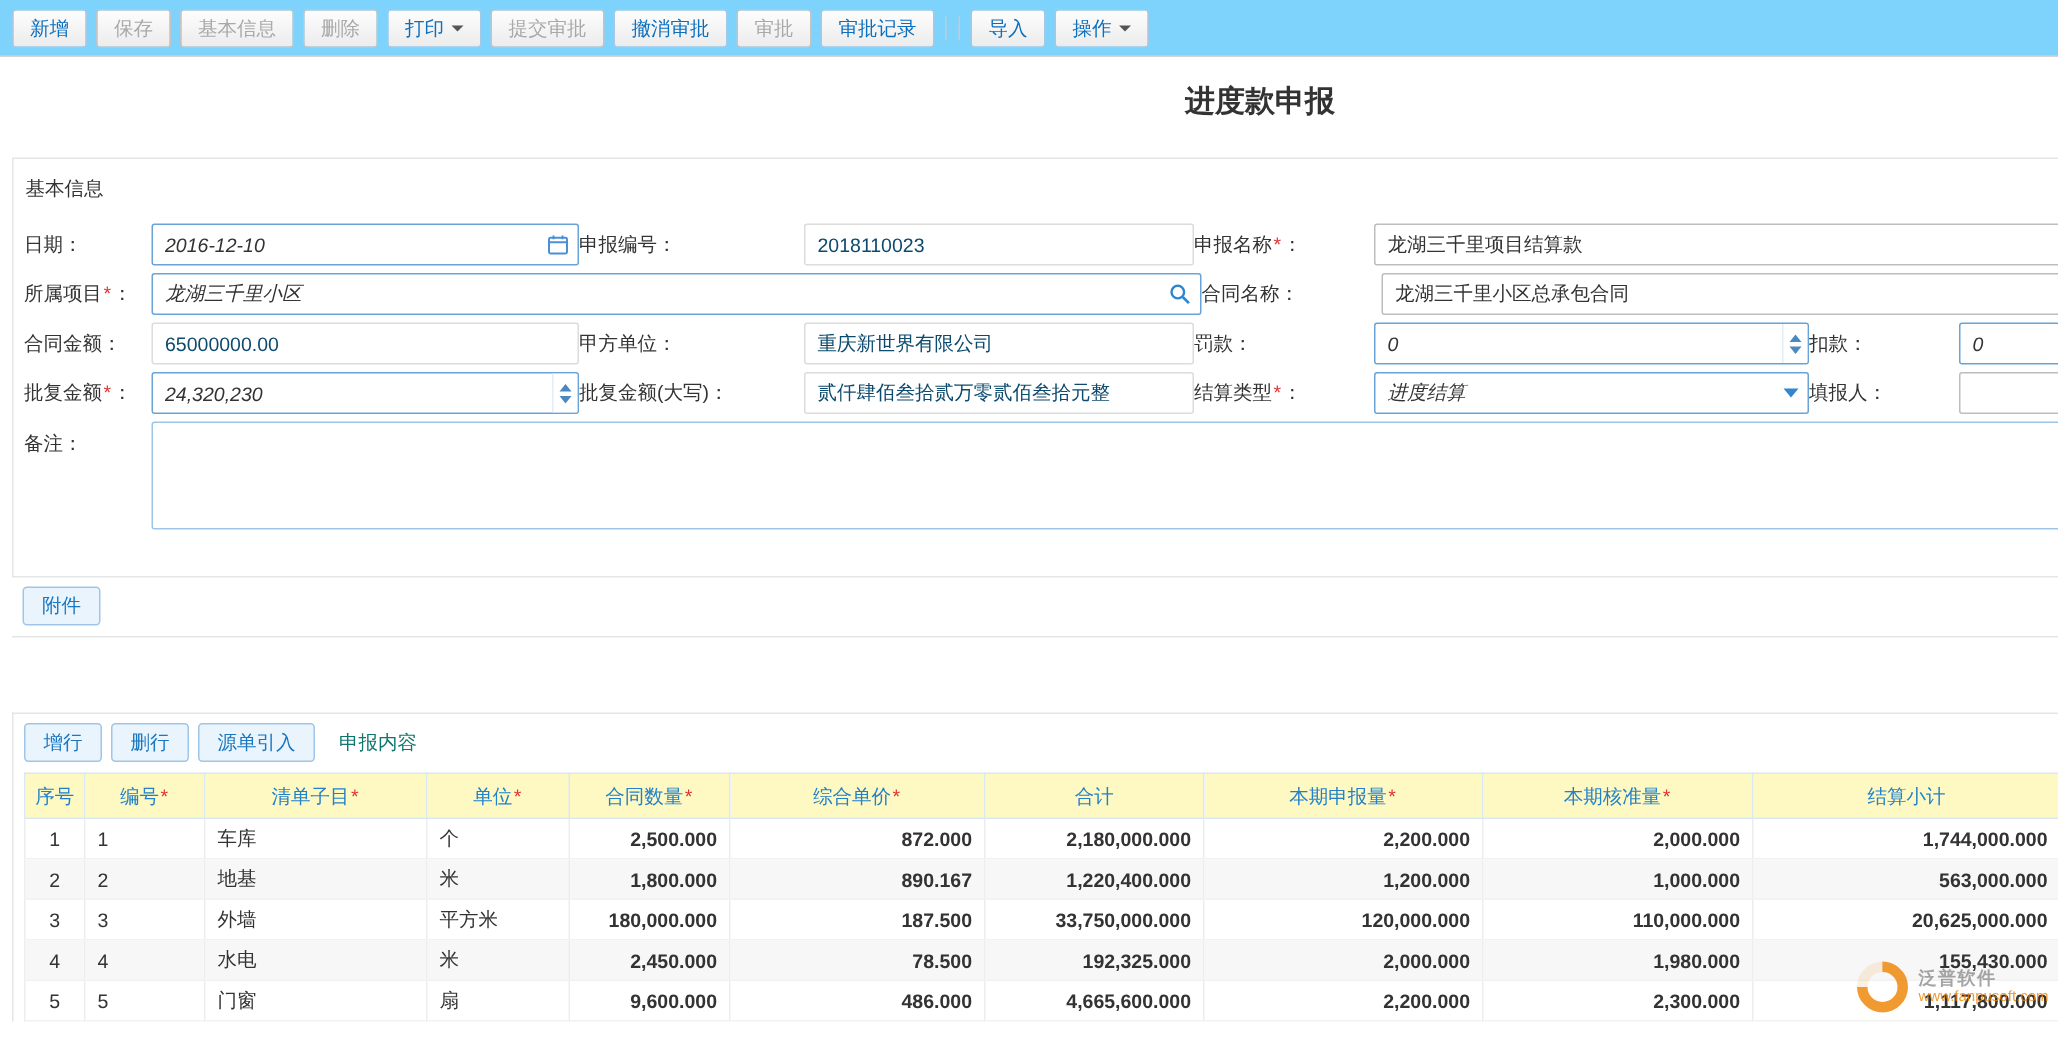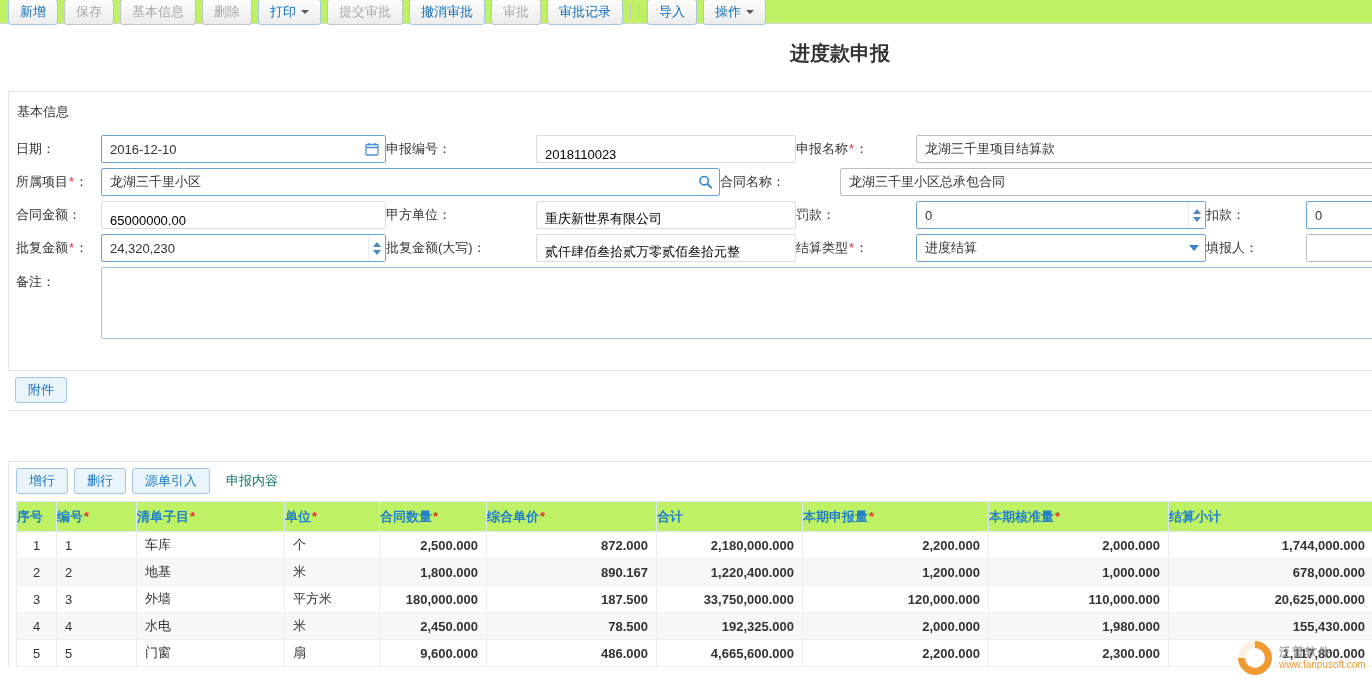--- a/index.html
+++ b/index.html
@@ -3,22 +3,22 @@
 <meta charset="utf-8">
 <style>
   * { box-sizing: border-box; margin: 0; padding: 0; }
   html, body {
     width: 1372px; height: 699px; overflow: hidden; background: #fff;
     font-family: "Liberation Sans", "DejaVu Sans", sans-serif;
     font-size: 13px; color: #333; position: relative;
   }
   
   .toolbar {
-    width: 1372px; height: 24px; display: flex; align-items: center; gap: 6px;
-    padding: 0 8px; background: #bef264; border-bottom: 1px solid #d5d5d5;
+    width: 1372px; height: 38px; display: flex; align-items: center; gap: 6px;
+    padding: 0 8px; background: #7dd3fc; border-bottom: 1px solid #d5d5d5;
   }
   .tbtn {
     display: inline-flex; align-items: center; gap: 5px; height: 26px;
     padding: 0 11px; border-radius: 3px; font-size: 13px; cursor: pointer;
     background: linear-gradient(#fdfdfd, #ececec); border: 1px solid #c3c3c3;
     white-space: nowrap;
   }
   .tbtn.on  { color: #0c6fbe; border-color: #a7c8e4; }
   .tbtn.off { color: #a9a9a9; cursor: default; }
   .caret { width: 0; height: 0; border-left: 4px solid transparent; border-right: 4px solid transparent; border-top: 4px solid #555; }
@@ -32,24 +32,24 @@
   .frow { display: flex; align-items: center; margin-bottom: 5px; }
   .lbl { text-align: left; padding-right: 5px; color: #333; white-space: nowrap; overflow: hidden; flex: none; }
   .lbl.top { align-self: flex-start; padding-top: 6px; }
   .req { color: #e03131; font-style: normal; margin: 0 1px; }
   .l85 { width: 85px; } .l150 { width: 150px; } .l120 { width: 120px; } .l100 { width: 100px; }
   .fld {
     position: relative; height: 28px; border: 1px solid #bdbdbd; border-radius: 2px;
     background: #fff; display: flex; align-items: center; padding: 0 8px;
     overflow: hidden; white-space: nowrap; flex: none;
   }
-  .fld.blue { border-color: #6aa3d8; }
-  .fld.dis  { border-color: #dcdcdc; color: #000000; align-items: flex-end; }
+  .fld.blue { border-color: #6aa3d8; font-style: italic; }
+  .fld.dis  { border-color: #dcdcdc; color: #0c4a6e; }
   .f285 { width: 285px; } .f260 { width: 260px; } .f290 { width: 290px; }
-  .f340 { width: 340px; } .f700 { width: 619px; } .f735 { width: 735px; } .f1560 { width: 1560px; }
+  .f340 { width: 340px; } .f700 { width: 700px; } .f735 { width: 735px; } .f1560 { width: 1560px; }
   .icon-right { position: absolute; right: 6px; top: 50%; transform: translateY(-50%); display: flex; cursor: pointer; }
   .spin {
     position: absolute; right: 0; top: 0; bottom: 0; width: 17px; background: #fff;
     display: flex; flex-direction: column; justify-content: center; align-items: center;
     gap: 3px; border-left: 1px solid #e2edf8; cursor: pointer;
   }
   .tri-up { width: 0; height: 0; border-left: 4px solid transparent; border-right: 4px solid transparent; border-bottom: 5px solid #4b87c0; }
   .tri-dn { width: 0; height: 0; border-left: 4px solid transparent; border-right: 4px solid transparent; border-top: 5px solid #4b87c0; }
   .dd { position: absolute; right: 0; top: 0; bottom: 0; width: 22px; display: flex; align-items: center; justify-content: center; cursor: pointer; }
   .dd-tri { width: 0; height: 0; border-left: 5px solid transparent; border-right: 5px solid transparent; border-top: 6px solid #3186cc; }
@@ -61,22 +61,22 @@
     background: #eaf4fc; border: 1px solid #9fc6e8; color: #1a77c0;
     border-radius: 3px; font-size: 13px; cursor: pointer; white-space: nowrap;
   }
   .spacer { height: 50px; }
   
   .detail-panel { width: 1664px; margin: 0 8px; border: 1px solid #e5e5e5; border-bottom: none; padding: 5px 7px 0; }
   .detail-bar { display: flex; align-items: center; gap: 6px; padding: 1px 0 7px; }
   .detail-label { margin-left: 10px; color: #0f766e; }
   table { border-collapse: collapse; table-layout: fixed; width: 1357px; font-size: 13px; }
   thead th {
-    height: 30px; background: #bef264; color: #2381c9; font-weight: bold;
-    text-align: left; border: 1px solid #d9e8f5; border-left: none; overflow: hidden; white-space: nowrap;
+    height: 30px; background: #fef9c3; color: #2381c9; font-weight: normal;
+    text-align: center; border: 1px solid #d9e8f5; border-left: none; overflow: hidden; white-space: nowrap;
   }
   thead th:first-child { border-left: 1px solid #d9e8f5; }
   tbody td {
     height: 27px; padding: 0 8px; border-right: 1px solid #ededed;
     border-bottom: 1px solid #f1f1f1; overflow: hidden; white-space: nowrap;
   }
   tbody td:first-child { border-left: 1px solid #ededed; }
   tbody tr:nth-child(even) { background: #f7f7f7; }
   tbody td:nth-child(1) { text-align: center; }
   tbody td:nth-child(n+5) { text-align: right; font-weight: bold; }
@@ -299,21 +299,21 @@
           <tr>
             <td>2</td>
             <td>2</td>
             <td>地基</td>
             <td>米</td>
             <td>1,800.000</td>
             <td>890.167</td>
             <td>1,220,400.000</td>
             <td>1,200.000</td>
             <td>1,000.000</td>
-            <td>678,000.000</td>
+            <td>563,000.000</td>
           </tr>
           <tr>
             <td>3</td>
             <td>3</td>
             <td>外墙</td>
             <td>平方米</td>
             <td>180,000.000</td>
             <td>187.500</td>
             <td>33,750,000.000</td>
             <td>120,000.000</td>

